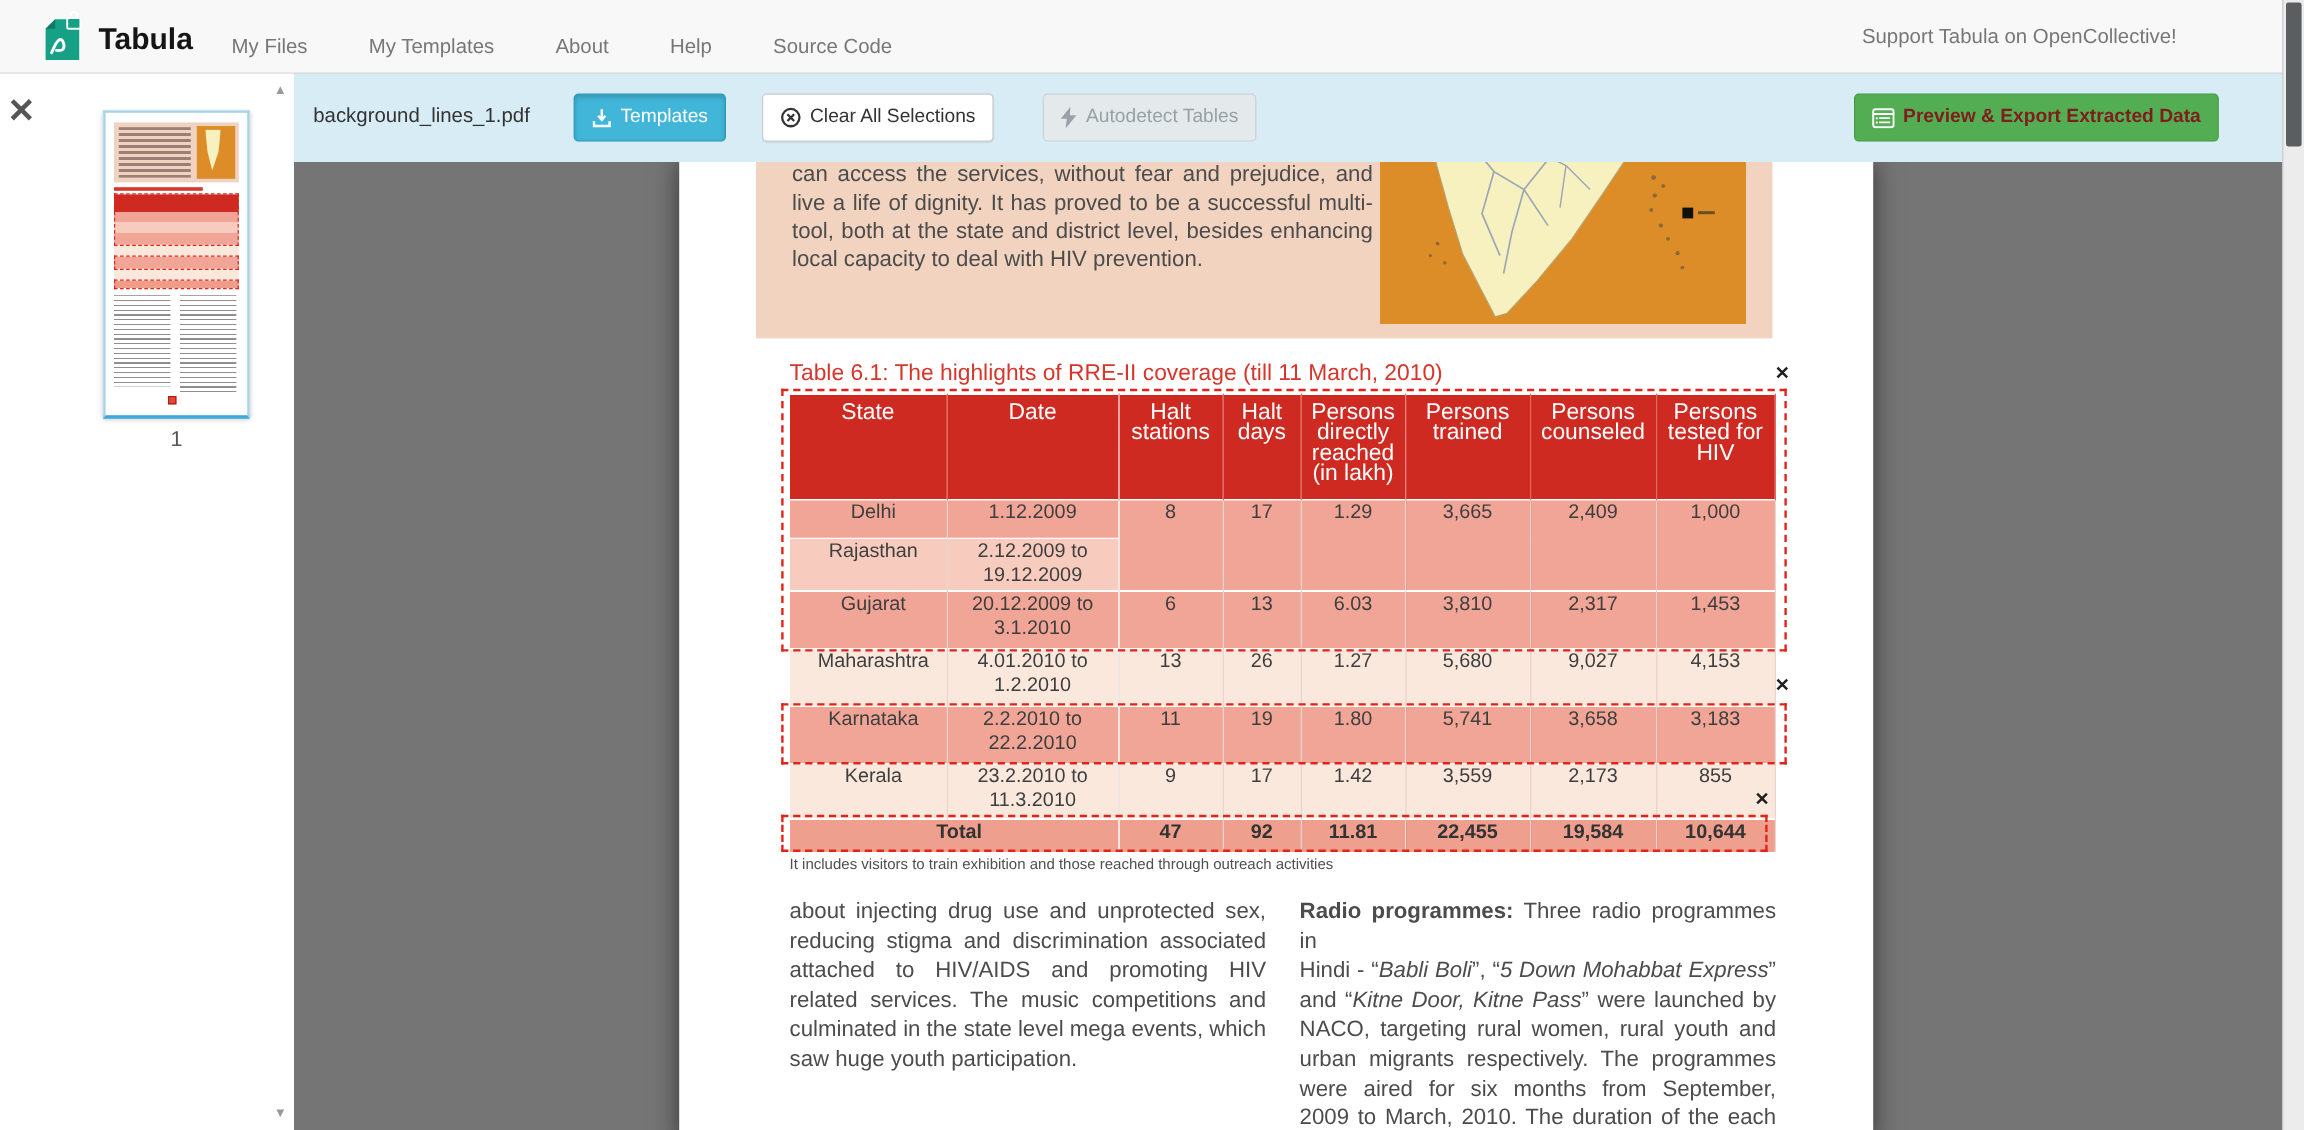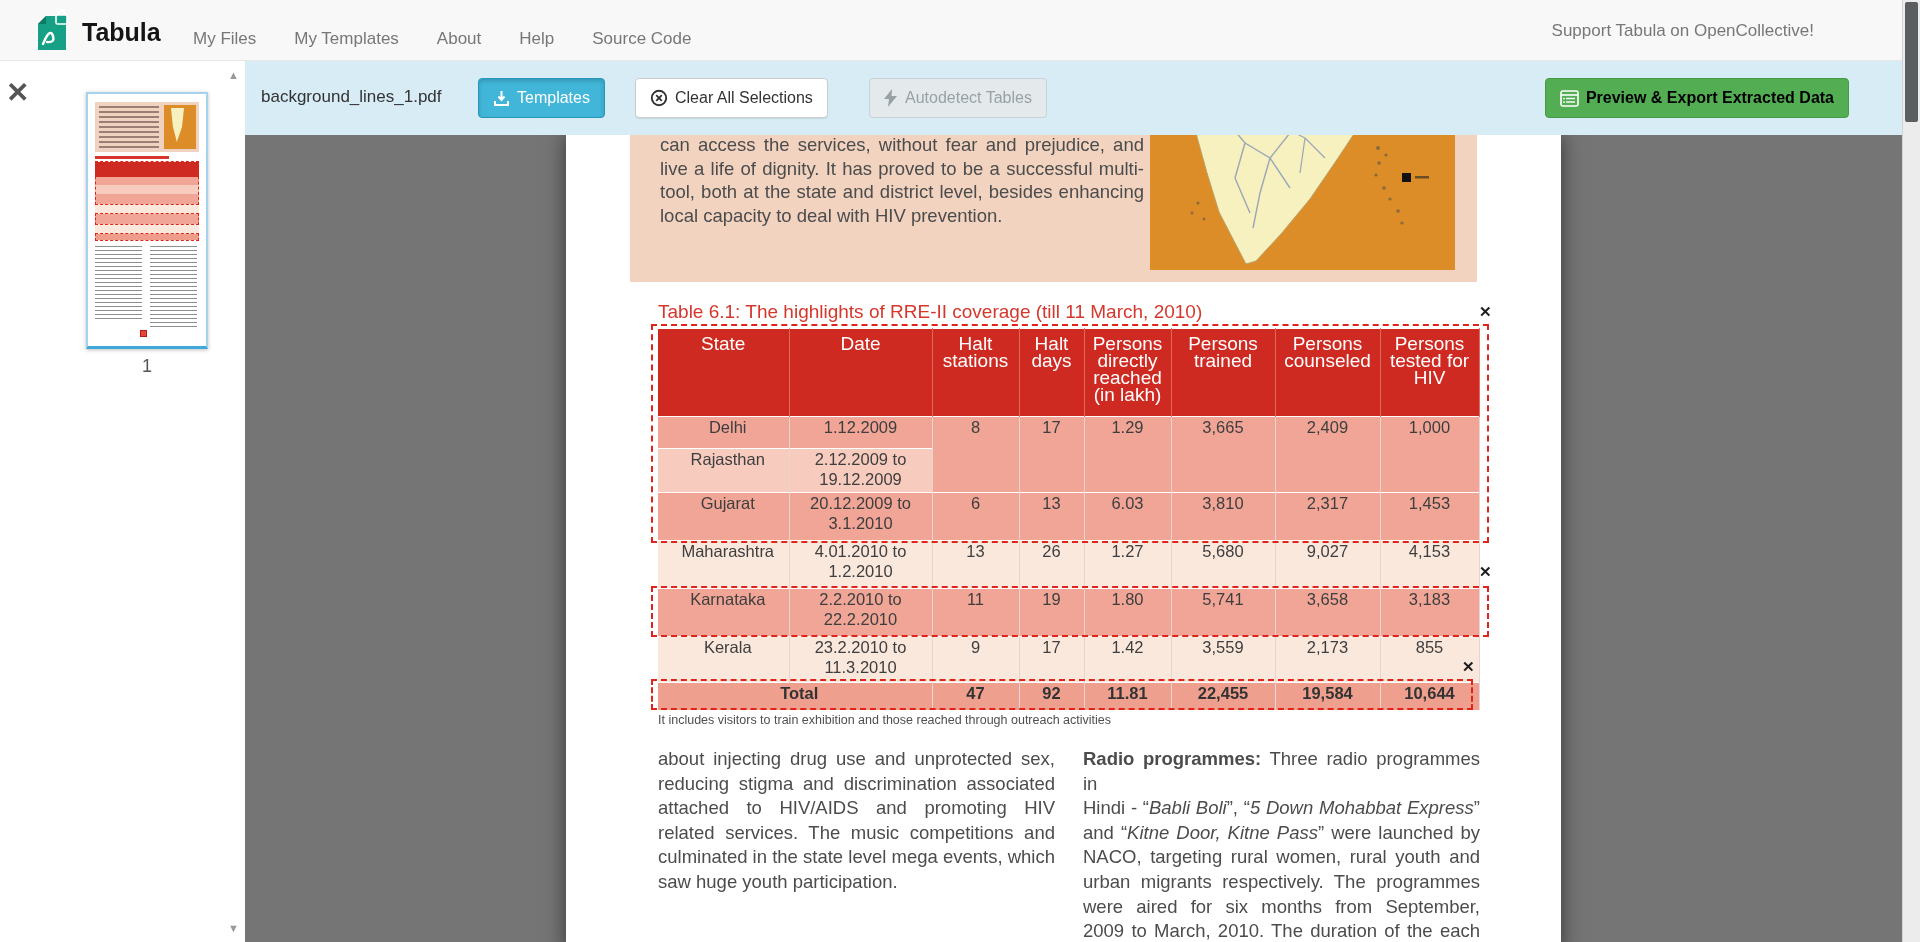--- a/index.html
+++ b/index.html
@@ -8,38 +8,38 @@
     position:relative; width:1920px; height:942px; overflow:hidden;
     font-family:"Liberation Sans", sans-serif; background:#757575;
   }
   
   .navbar {
     position:absolute; top:0; left:0; width:1902px; height:61px;
     background:#f8f8f8; border-bottom:1px solid #e7e7e7; z-index:40;
   }
   .brand { position:absolute; left:36px; top:9px; display:flex; align-items:center; gap:10px; text-decoration:none; }
   .brand-title { font-size:25px; font-weight:bold; color:#151515; line-height:43px; }
-  .nav-links { position:absolute; left:193px; top:0; height:78px; display:flex; gap:38px; align-items:center; list-style:none; }
+  .nav-links { position:absolute; left:193px; top:0; height:78px; display:flex; gap:51px; align-items:center; list-style:none; }
   .nav-links li { font-size:17px; color:#777; cursor:pointer; white-space:nowrap; }
   .nav-right { position:absolute; right:88px; top:0; height:61px; display:flex; align-items:center; font-size:17px; color:#777; cursor:pointer; }
   
   .toolbar {
     position:absolute; left:245px; top:61px; width:1657px; height:74px;
     background:#d7ecf5; z-index:30;
   }
   .filename { position:absolute; left:16px; top:26px; font-size:17px; color:#333; }
   .btn {
     position:absolute; top:17px; height:40px; display:inline-flex; align-items:center; gap:7px;
     padding:0 14px; border-radius:4px; font-size:16px; cursor:pointer; white-space:nowrap;
   }
   .btn-templates { left:233px; background:#41b6d9; border:1px solid #2797bb; color:#fff;
     box-shadow:inset 0 2px 4px rgba(0,0,0,.18); }
   .btn-clear { left:390px; background:#fff; border:1px solid #cccccc; color:#333; box-shadow:0 1px 1px rgba(0,0,0,.08); }
   .btn-autodetect { left:624px; background:#e4e9eb; border:1px solid #c9d2d6; color:#98a2a6; cursor:default; }
-  .btn-export { right:53px; background:#53ad53; border:1px solid #459a45; color:#000000; font-weight:bold;justify-content:center; }
+  .btn-export { right:53px; background:#53ad53; border:1px solid #459a45; color:#7f1d1d; font-weight:bold;justify-content:center; }
   .btn svg { display:block; }
   
   .sidebar { position:absolute; left:0; top:61px; width:245px; height:881px; background:#ffffff; z-index:20; }
   .sb-close { position:absolute; left:6px; top:18px; font-size:28px; font-weight:bold; color:#555; cursor:pointer; line-height:28px; }
   .sb-arrow { position:absolute; right:6px; color:#999; font-size:11px; cursor:pointer; }
   .sb-arrow.up { top:8px; } .sb-arrow.down { bottom:8px; }
   .thumb {
     position:absolute; left:86px; top:31px; width:122px; height:257px; background:#fff;
     border:2px solid #a5d3ec; border-bottom:3px solid #3fa9dc; box-shadow:0 1px 4px rgba(0,0,0,.25); cursor:pointer;
   }

